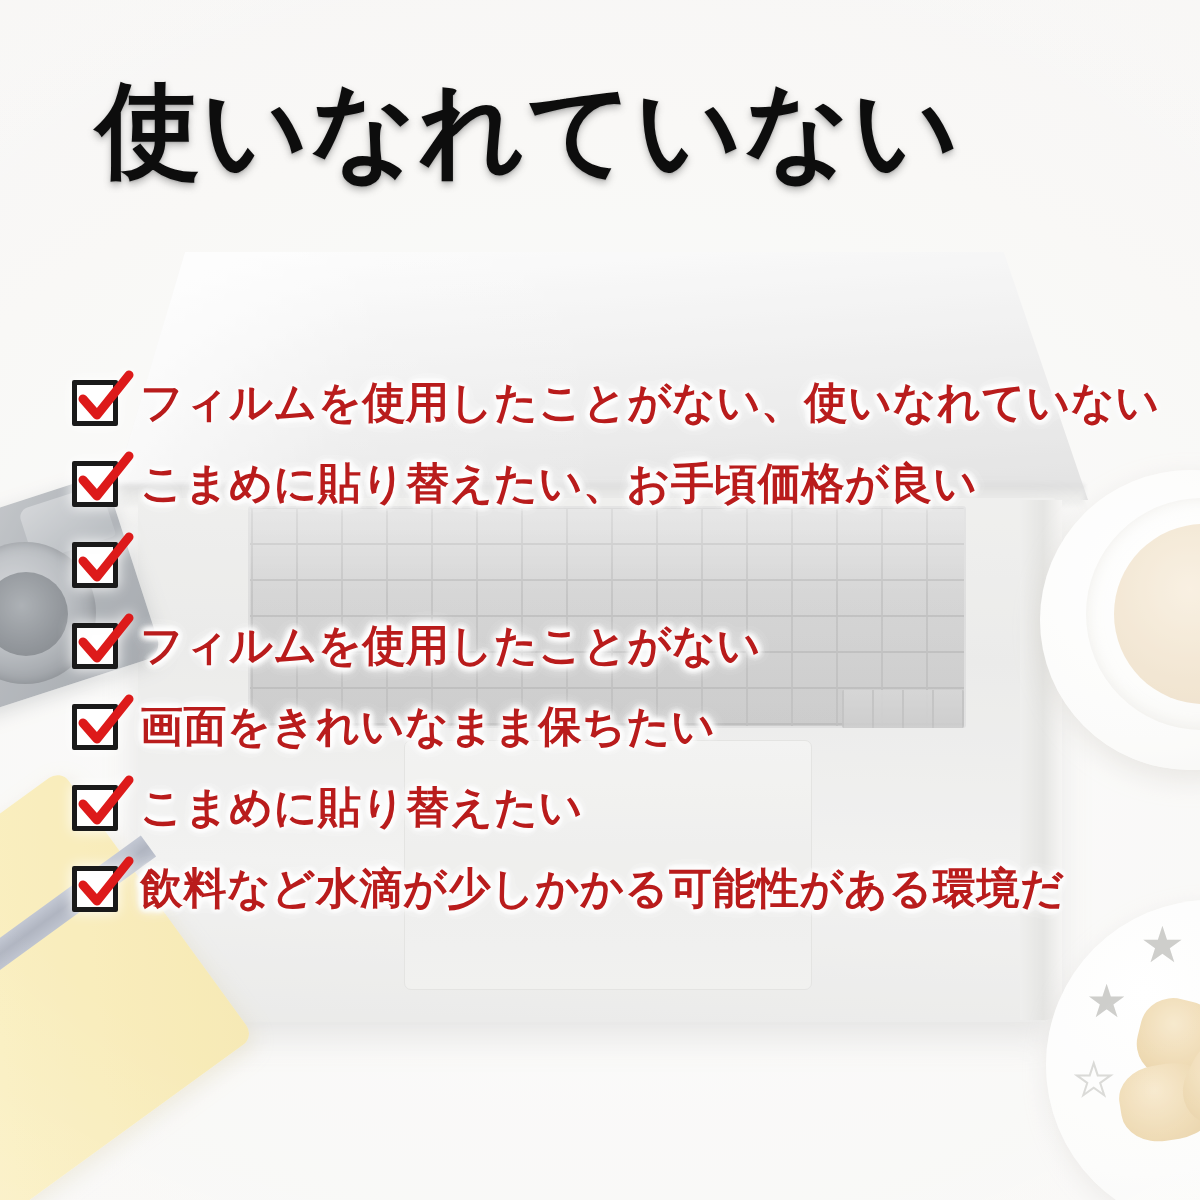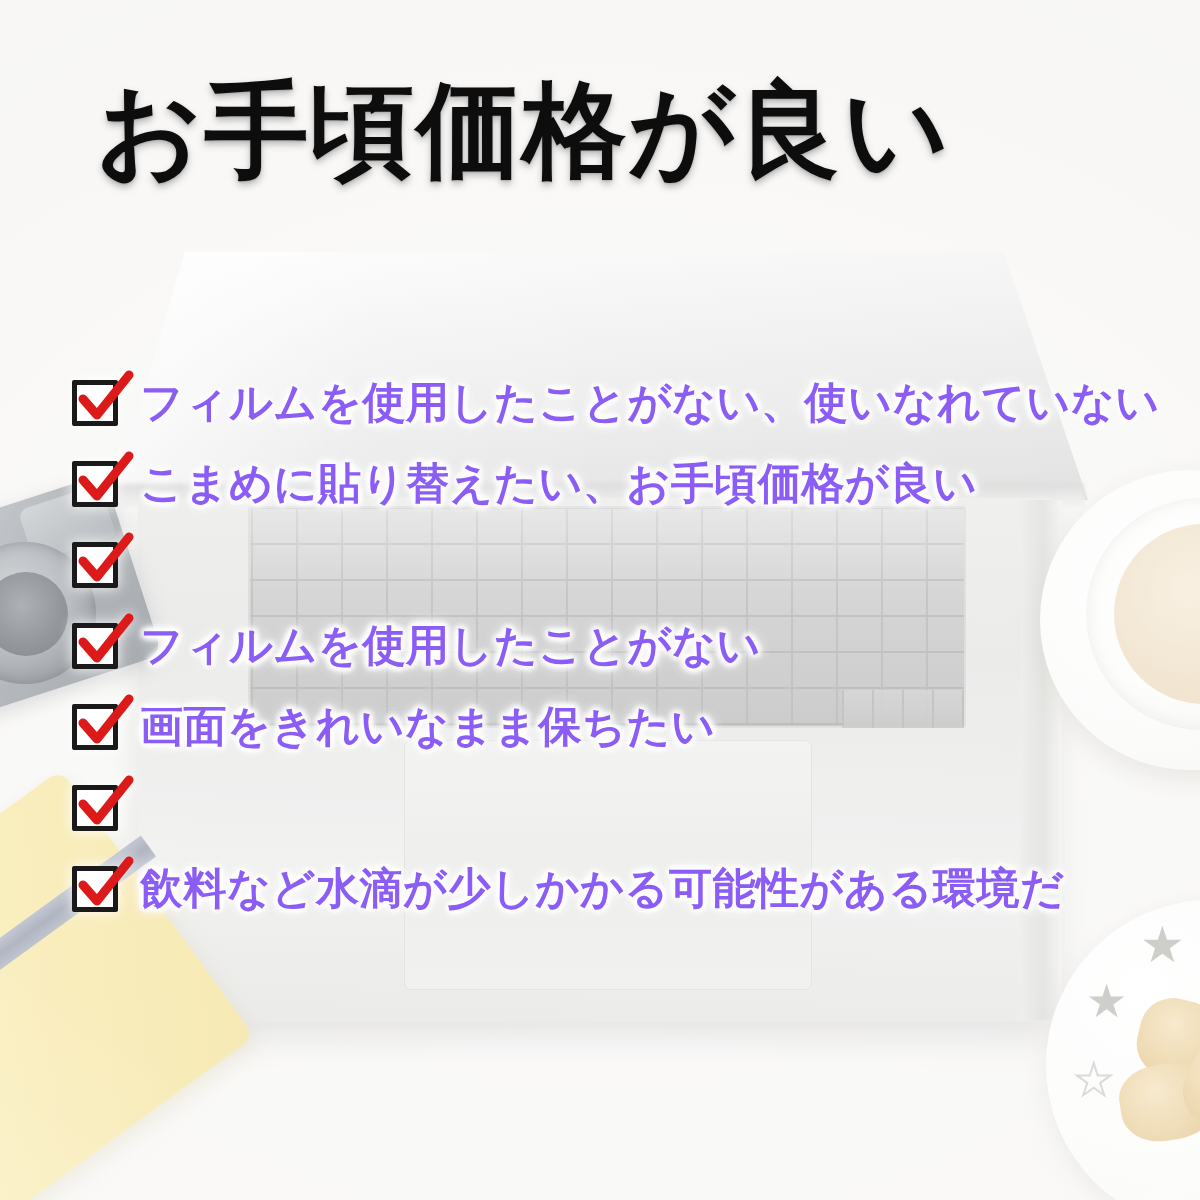--- a/index.html
+++ b/index.html
@@ -355,21 +355,21 @@
   }
   .checkbox .tick svg {
     display: block;
     width: 62px;
     height: 62px;
   }
 
   .check-label {
     font-size: 43px;
     font-weight: 700;
-    color: #8b5cf6;
+    color: #b91c1c;
     letter-spacing: 0.5px;
     line-height: 1.05;
     white-space: nowrap;
     
     text-shadow:
       0 0 9px #ffffff, 0 0 9px #ffffff, 0 0 9px #ffffff,
       0 0 16px #ffffff, 0 0 16px #ffffff,
       2px 0 6px #ffffff, -2px 0 6px #ffffff,
       0 2px 6px #ffffff, 0 -2px 6px #ffffff;
   }
@@ -415,21 +415,21 @@
     <div class="cookie c1"></div>
     <div class="cookie c2"></div>
     <div class="cookie c3"></div>
 
     <div class="photo-wash"></div>
     <div class="photo-vignette"></div>
   </div>
 
   <div class="content">
 
-    <div class="title">お手頃価格が良い</div>
+    <div class="title">使いなれていない</div>
 
     <div class="checklist">
 
       <div class="check-item">
         <span class="checkbox">
           <span class="tick">
             <svg viewBox="0 0 62 62" aria-hidden="true">
               <path d="M10 30 L24 46 L56 6" fill="none" stroke="#dd1a1a" stroke-width="9" stroke-linecap="round" stroke-linejoin="round"></path>
             </svg>
           </span>
@@ -481,20 +481,21 @@
       </div>
 
       <div class="check-item">
         <span class="checkbox">
           <span class="tick">
             <svg viewBox="0 0 62 62" aria-hidden="true">
               <path d="M10 30 L24 46 L56 6" fill="none" stroke="#dd1a1a" stroke-width="9" stroke-linecap="round" stroke-linejoin="round"></path>
             </svg>
           </span>
         </span>
+        <span class="check-label">こまめに貼り替えたい</span>
       </div>
 
       <div class="check-item">
         <span class="checkbox">
           <span class="tick">
             <svg viewBox="0 0 62 62" aria-hidden="true">
               <path d="M10 30 L24 46 L56 6" fill="none" stroke="#dd1a1a" stroke-width="9" stroke-linecap="round" stroke-linejoin="round"></path>
             </svg>
           </span>
         </span>

